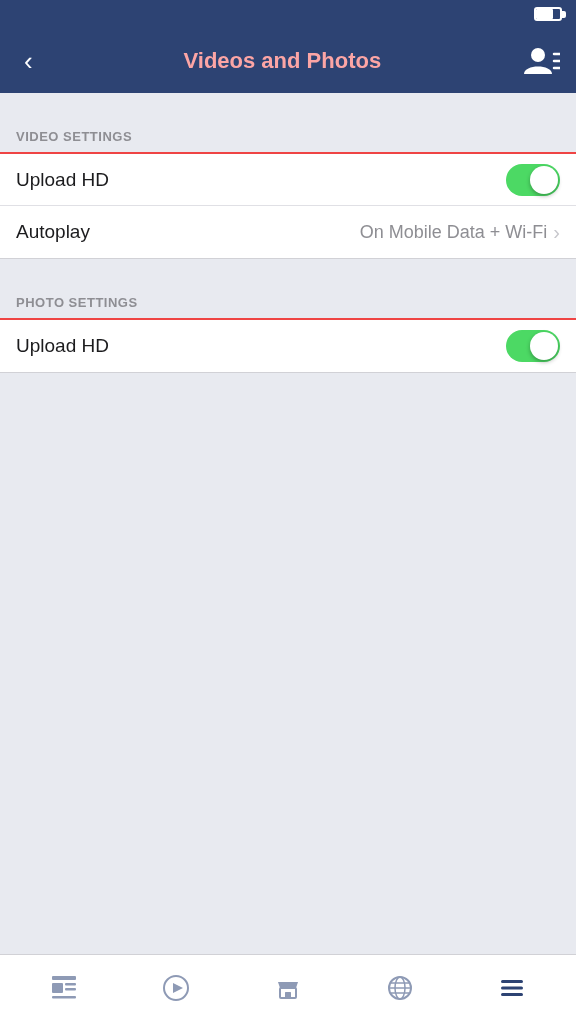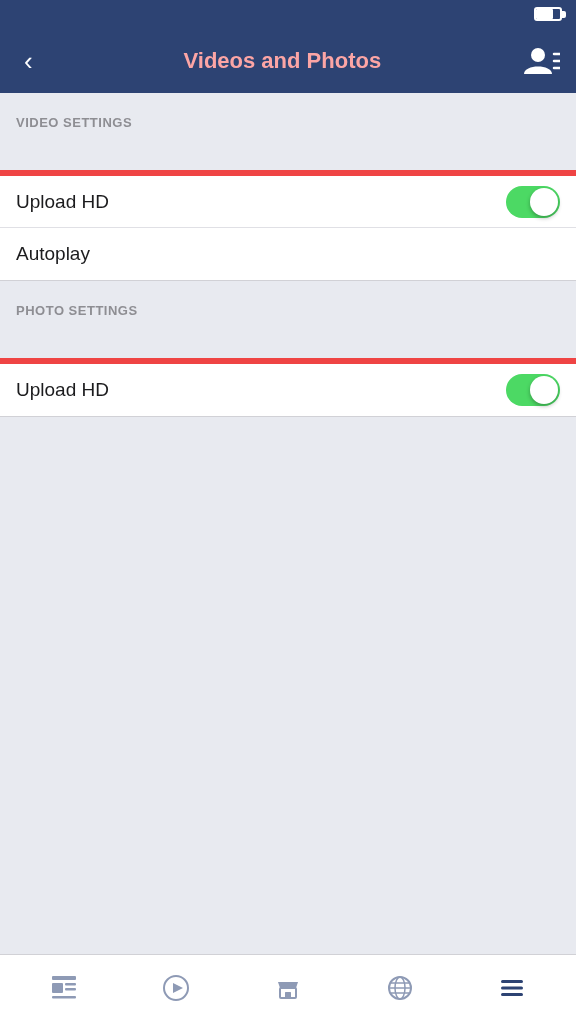--- a/index.html
+++ b/index.html
@@ -88,34 +88,33 @@
 
     
     .content {
       flex: 1;
       overflow-y: auto;
       background: #e8eaf0;
     }
 
     
     .section-label {
-      padding: 22px 16px 8px 16px;
+      padding: 36px 16px 8px 16px;
       font-size: 13px;
       font-weight: 600;
       color: #8e8e93;
       letter-spacing: 0.5px;
       text-transform: uppercase;
     }
 
     
     .settings-group {
       background: #fff;
-      border-top: 6px solid #ef4444;
+      border-top: 2px solid #ef4444;
       border-bottom: 1px solid #d1d1d6;
-      margin-top: 32px;
     }
 
     .settings-row {
       display: flex;
       align-items: center;
       justify-content: space-between;
       padding: 0 16px;
       height: 52px;
       border-bottom: 1px solid #e0e0e5;
     }
@@ -242,20 +241,24 @@
 
     <div class="settings-row">
       <span class="settings-row-label">Upload HD</span>
       <div class="toggle on">
         <div class="toggle-knob"></div>
       </div>
     </div>
 
     <div class="settings-row">
       <span class="settings-row-label">Autoplay</span>
+      <div class="settings-row-value">
+        <span>On Mobile Data + Wi-Fi</span>
+        <span class="chevron">›</span>
+      </div>
     </div>
   </div>
 
   <div class="section-label">PHOTO SETTINGS</div>
 
   <div class="settings-group">
 
     <div class="settings-row">
       <span class="settings-row-label">Upload HD</span>
       <div class="toggle on">

